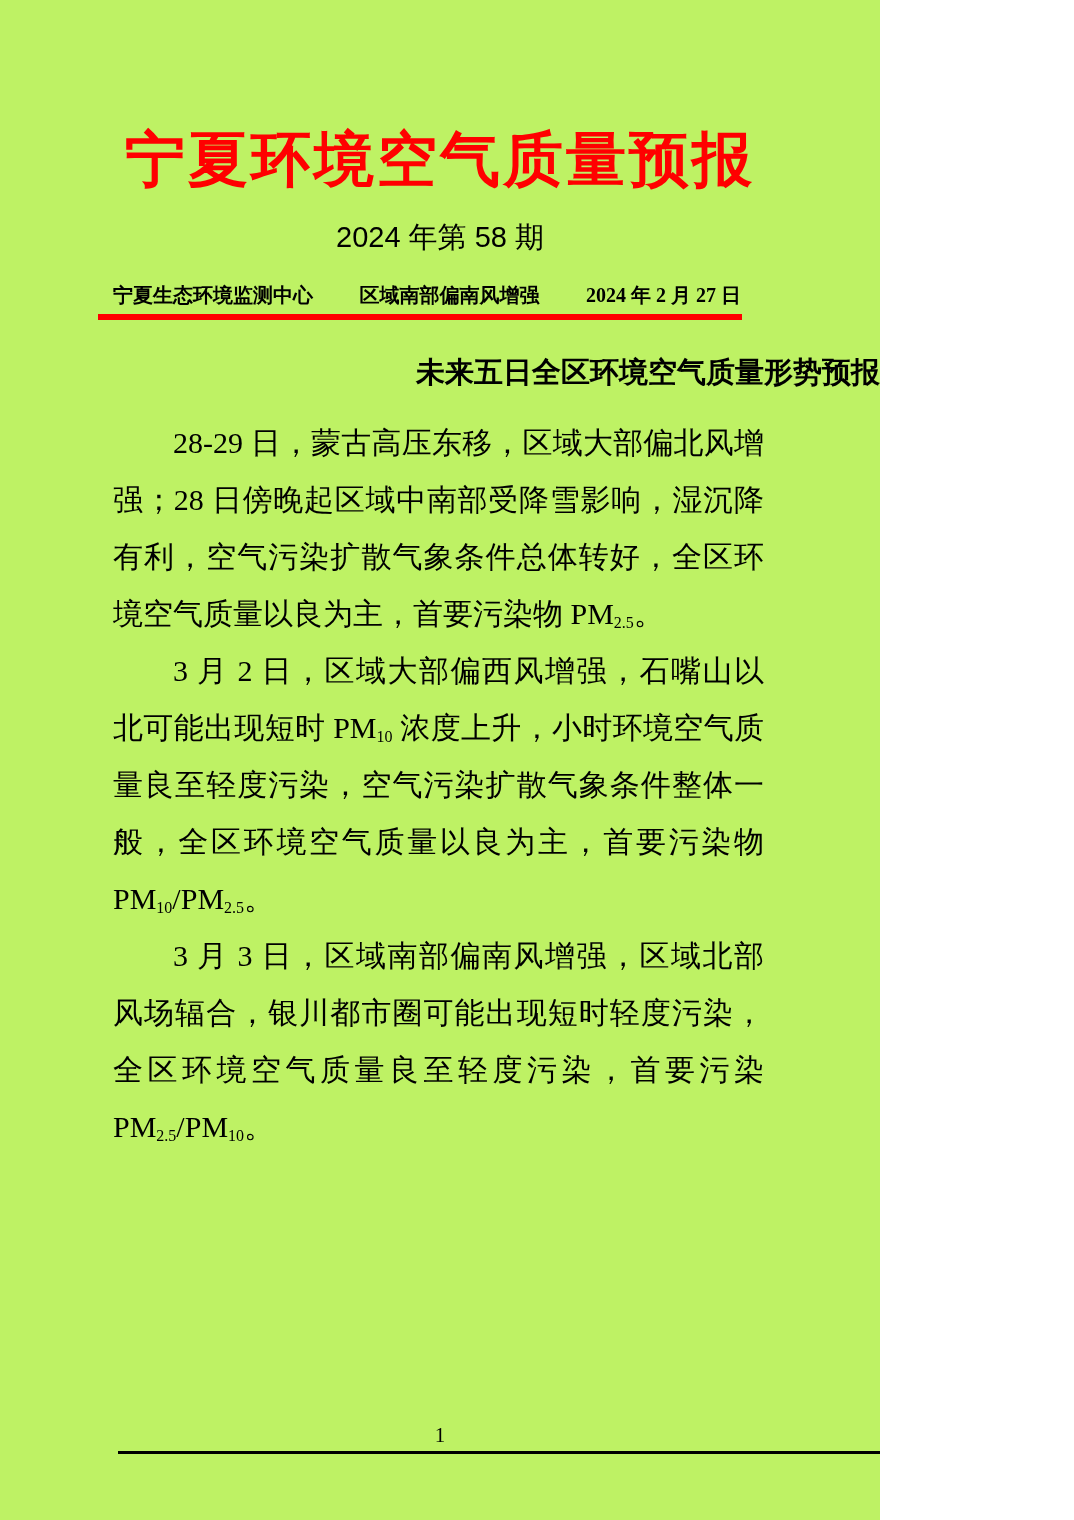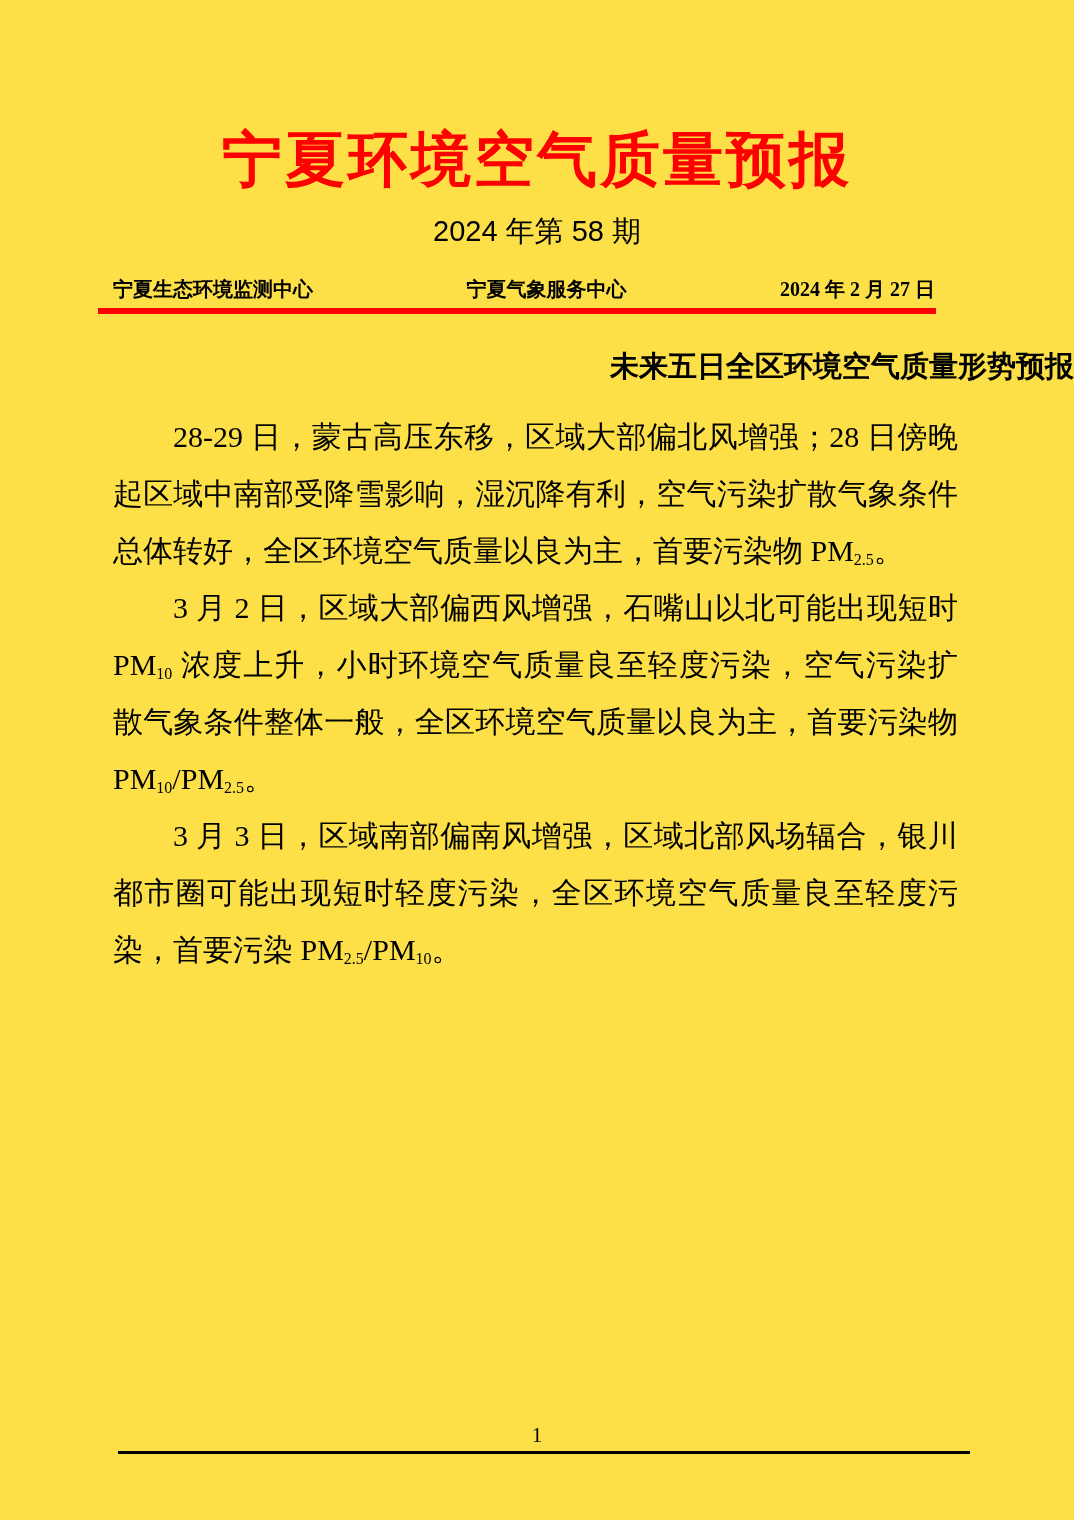--- a/index.html
+++ b/index.html
@@ -2,39 +2,39 @@
 <html lang="zh" style="--accent: #FF0000;"><head>
 <meta charset="utf-8">
 <style>
   html, body {
     margin: 0;
     padding: 0;
     background: #ffffff;
   }
   .page {
     position: relative;
-    width: 1074px;
+    width: 880px;
     height: 1520px;
-    background: #fde047;
+    background: #bef264;
     color: #000000;
     font-family: "Liberation Serif", "DejaVu Serif", serif;
     overflow: hidden;
   }
   .doc-title {
     margin: 0;
     padding-top: 116px;
     text-align: center;
     font-size: 60px;
     line-height: 88px;
     font-weight: bold;
     letter-spacing: 3px;
     color: var(--accent, #FF0000);
   }
   .issue {
-    margin-top: 6px;
+    margin-top: 12px;
     text-align: center;
     font-size: 29px;
     line-height: 42px;
     font-family: "Liberation Sans", sans-serif;
   }
   .org-row {
     display: flex;
     justify-content: space-between;
     align-items: baseline;
     margin: 20px 139px 0 113px;
@@ -92,21 +92,21 @@
 <body>
 
 <div class="page">
 
   <h1 class="doc-title">宁夏环境空气质量预报</h1>
 
   <div class="issue">2024 年第 58 期</div>
 
   <div class="org-row">
     <span>宁夏生态环境监测中心</span>
-    <span>宁夏气象服务中心</span>
+    <span>区域南部偏南风增强</span>
     <span>2024 年 2 月 27 日</span>
   </div>
 
   <div class="red-rule"></div>
 
   <h2 class="section-title">未来五日全区环境空气质量形势预报</h2>
 
   <div class="body-text">
       <p><span>28-29 日，蒙古高压东移，区域大部偏北风增强；28 日傍晚起区域中南部受降雪影响，湿沉降有利，空气污染扩散气象条件总体转好，全区环境空气质量以良为主，首要污染物 PM</span><sub>2.5</sub><span>。</span></p>
       <p><span>3 月 2 日，区域大部偏西风增强，石嘴山以北可能出现短时 PM</span><sub>10</sub><span> 浓度上升，小时环境空气质量良至轻度污染，空气污染扩散气象条件整体一般，全区环境空气质量以良为主，首要污染物 PM</span><sub>10</sub><span>/PM</span><sub>2.5</sub><span>。</span></p>

